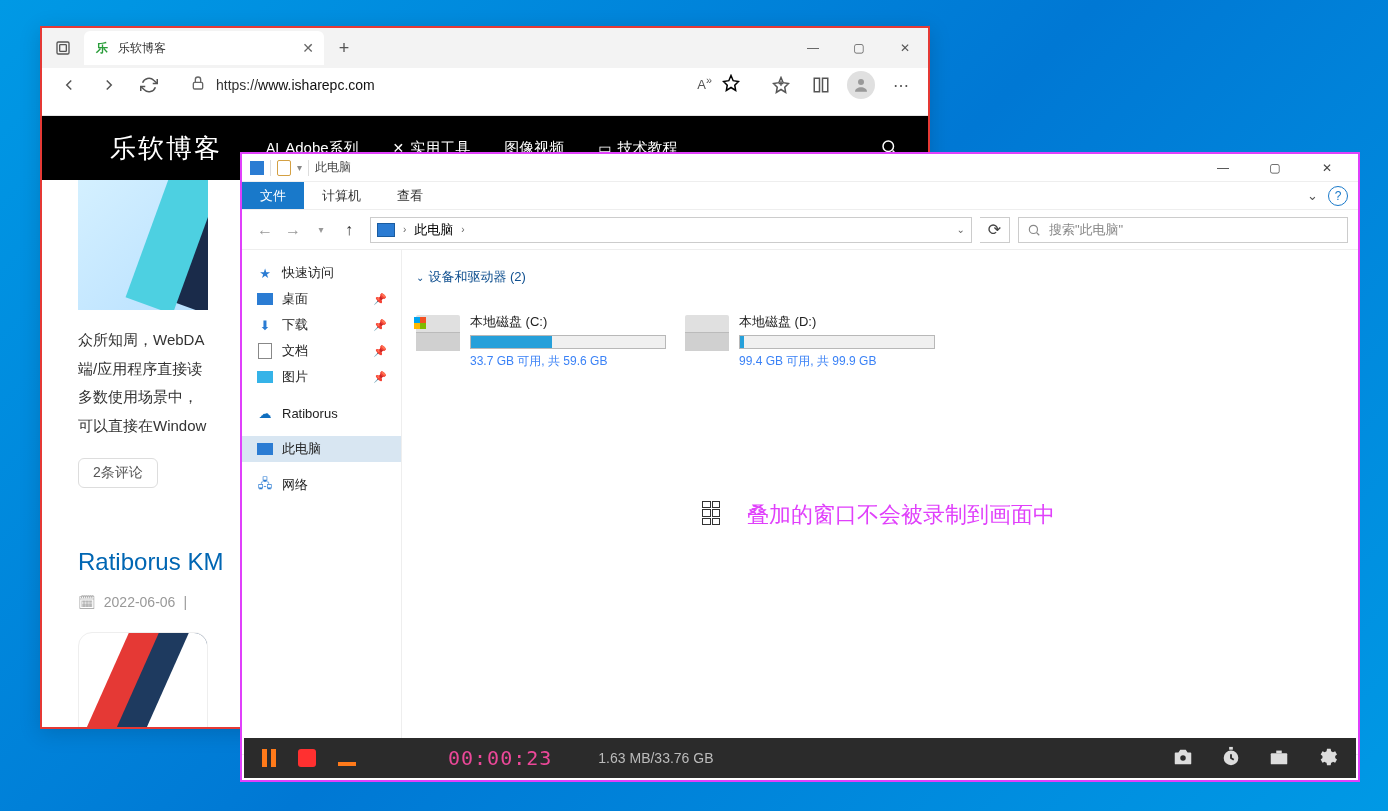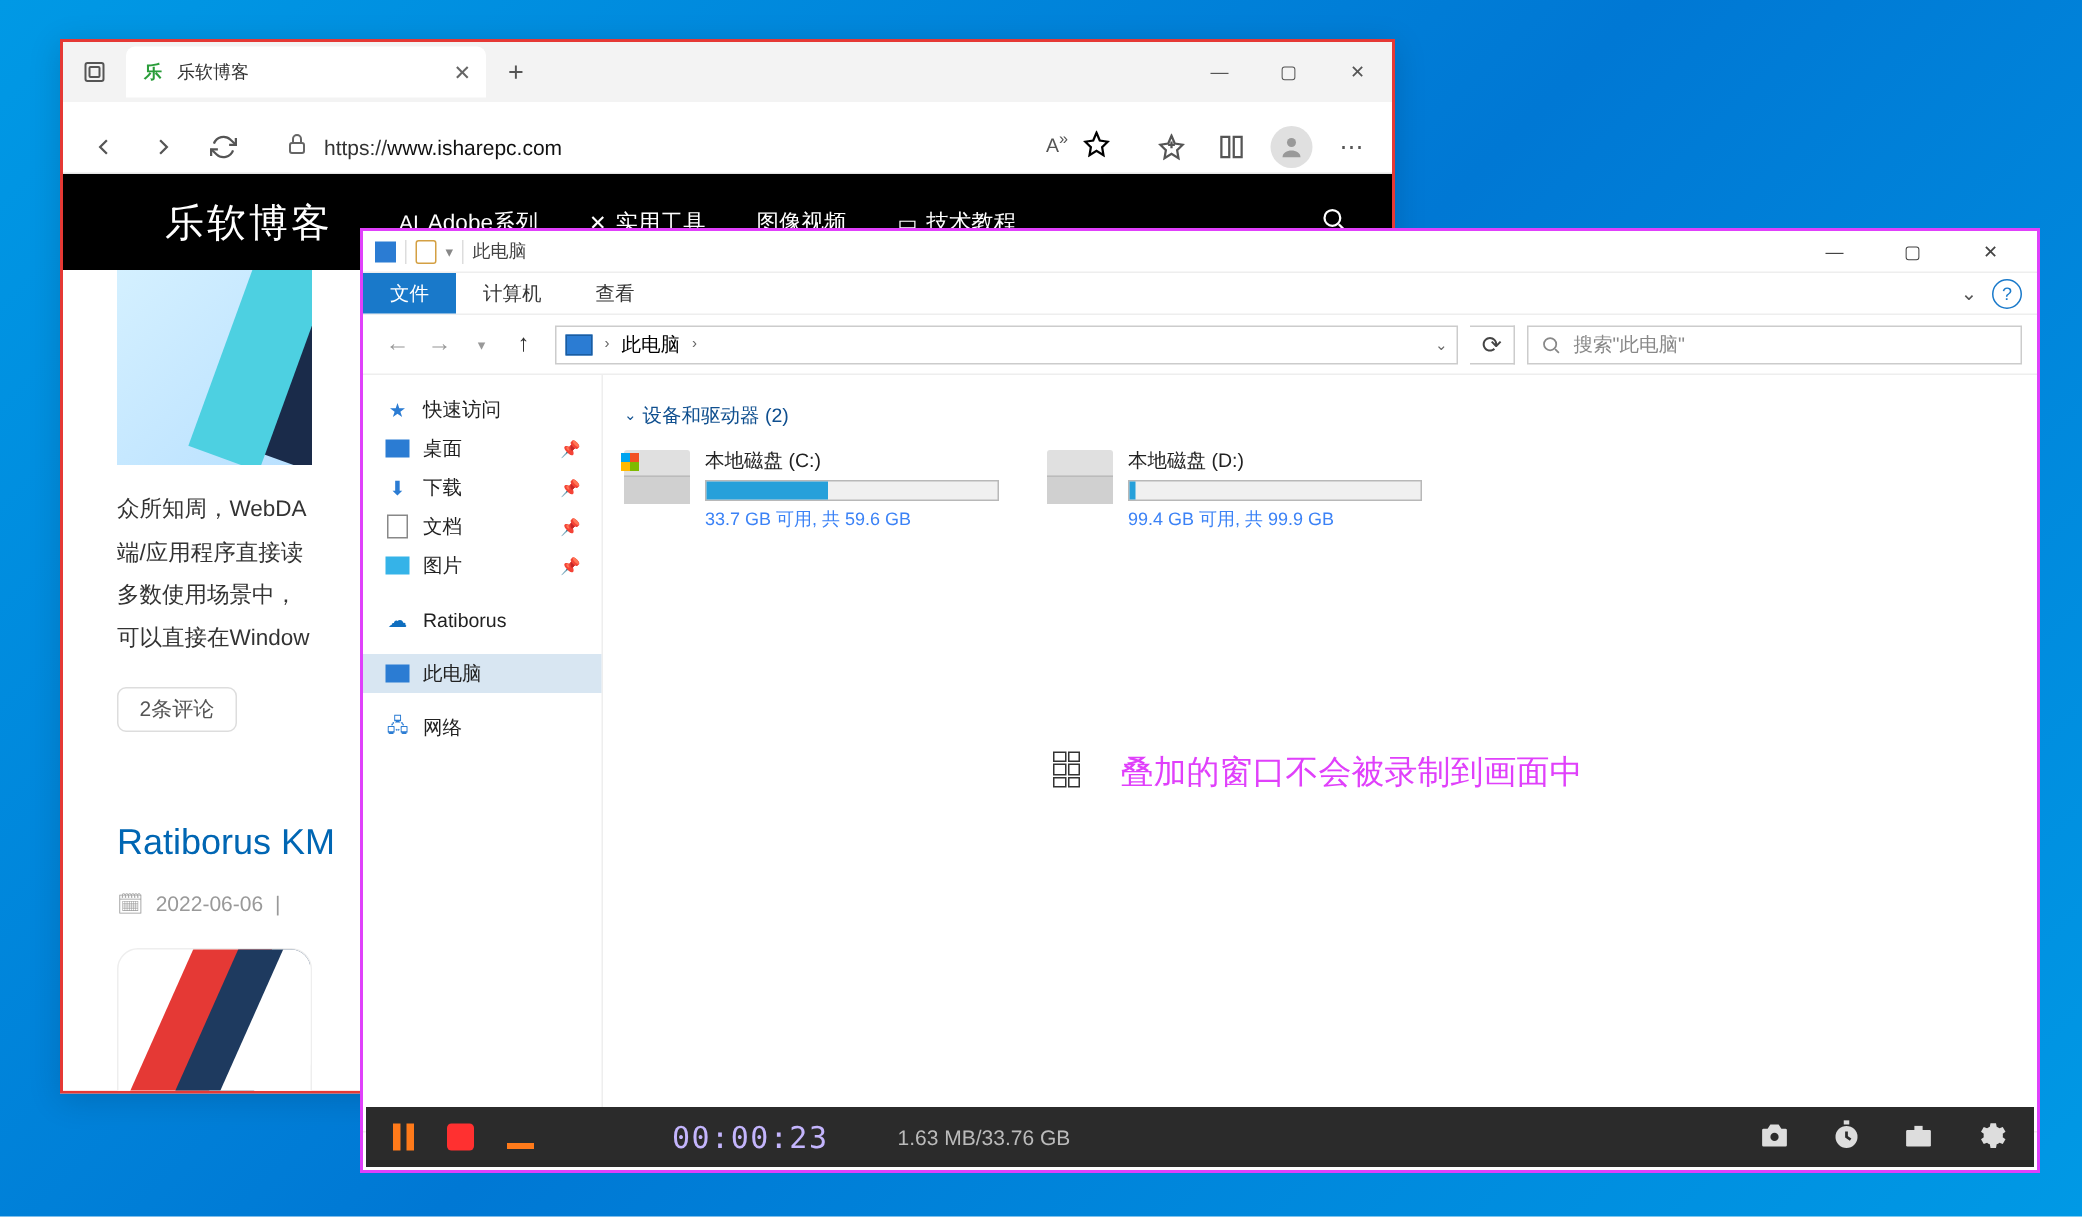--- a/index.html
+++ b/index.html
@@ -10,21 +10,21 @@
 .edge-tabs { height: 40px; background: #f3f3f3; display: flex; align-items: center; padding-left: 6px; }
 .ws-icon { width: 30px; height: 30px; display: flex; align-items: center; justify-content: center; color: #555; border-radius: 4px; }
 .ws-icon svg { width: 16px; height: 16px; }
 .edge-tab { width: 240px; height: 34px; background: #fff; border-radius: 6px 6px 0 0; margin-left: 6px; display: flex; align-items: center; padding: 0 10px; gap: 8px; font-size: 12px; color: #333; }
 .favicon { width: 16px; height: 16px; display: flex; align-items: center; justify-content: center; color: #2a9d3a; font-size: 12px; font-weight: bold; }
 .tab-close { margin-left: auto; color: #666; font-size: 14px; }
 .tab-plus { width: 28px; height: 28px; margin-left: 6px; display: flex; align-items: center; justify-content: center; color: #555; font-size: 18px; }
 .edge-wincontrols { margin-left: auto; display: flex; }
 .ewc { width: 46px; height: 34px; display: flex; align-items: center; justify-content: center; color: #555; font-size: 12px; }
 
-.edge-toolbar { height: 48px; background: #fff; border-bottom: 1px solid #e5e5e5; display: flex; align-items: flex-end; padding: 0 10px; gap: 6px; }
+.edge-toolbar { height: 48px; background: #fff; border-bottom: 1px solid #e5e5e5; display: flex; align-items: flex-start; padding: 0 10px; gap: 6px; }
 .tbtn { width: 34px; height: 34px; display: flex; align-items: center; justify-content: center; color: #555; border-radius: 4px; }
 .tbtn svg { width: 18px; height: 18px; }
 .addrbar { flex: 1; height: 34px; display: flex; align-items: center; gap: 10px; padding: 0 12px; margin: 0 6px; border-radius: 17px; background: #fff; }
 .addrbar .lock { color: #666; }
 .addrbar .url { font-size: 14px; color: #333; }
 .addrbar .url .domain { color: #111; }
 .addrbar .right { margin-left: auto; display: flex; gap: 10px; }
 .avatar { width: 28px; height: 28px; border-radius: 50%; background: #e0e0e0; display: flex; align-items: center; justify-content: center; }
 .avatar svg { width: 18px; height: 18px; color: #999; }
 
@@ -87,21 +87,21 @@
 .sb-dl { color: #2b7cd3; }
 .sb-doc { width: 14px; height: 16px; border: 1px solid #888; background: #fff; }
 .sb-pic { width: 16px; height: 12px; background: #35b3e8; }
 .sb-cloud { color: #0f6ebf; }
 .sb-pc { width: 16px; height: 12px; background: #2b7cd3; }
 .sb-net { color: #2b7cd3; }
 
 .exp-main { flex: 1; padding: 18px 14px; position: relative; }
 .group-head { color: #0f4f8f; font-size: 13px; display: flex; align-items: center; gap: 4px; }
 .group-head .caret { font-size: 10px; }
-.drives { display: flex; gap: 32px; margin-top: 12px; }
+.drives { display: flex; gap: 19px; margin-top: 27px; }
 .drive { display: flex; gap: 10px; width: 250px; }
 .drive-icon { width: 44px; height: 36px; margin-top: 2px; background: #e0e0e0; border-radius: 2px; position: relative; }
 .drive-icon.c::after { content: ""; position: absolute; left: 0; bottom: 0; width: 44px; height: 18px; background: #d0d0d0; border-top: 1px solid #bbb; }
 .drive-icon.d::after { content: ""; position: absolute; left: 0; bottom: 0; width: 44px; height: 18px; background: #d0d0d0; border-top: 1px solid #bbb; }
 .drive-icon.c::before { content: ""; position: absolute; left: -2px; top: 2px; width: 12px; height: 12px; background: conic-gradient(#f25022 0 25%, #7fba00 0 50%, #ffb900 0 75%, #00a4ef 0); }
 .drive-info { flex: 1; }
 .drive-label { font-size: 13px; color: #222; }
 .drive-bar { height: 14px; border: 1px solid #b8b8b8; margin-top: 4px; position: relative; background: #f0f0f0; }
 .drive-bar .fill { position: absolute; left: 0; top: 0; bottom: 0; background: #26a0da; }
 .drive-stats { font-size: 12px; color: #3b82f6; margin-top: 4px; }
@@ -116,21 +116,21 @@
 .view-btn.detail div { flex: 1; border-bottom: 1px solid #666; }
 .view-btn.icons { flex-wrap: wrap; }
 .view-btn.icons div { width: 50%; height: 50%; border: 1px solid #666; box-sizing: border-box; }
 
 
 .recorder { height: 40px; background: #2b2b2b; display: flex; align-items: center; padding: 0 18px; gap: 22px; color: #e0e0e0; font-size: 14px; position: absolute; left: 2px; right: 2px; bottom: 2px; }
 .rec-pause { display: flex; gap: 4px; }
 .rec-pause div { width: 5px; height: 18px; background: #ff7a1a; }
 .rec-stop { width: 18px; height: 18px; background: #ff3030; border-radius: 3px; }
 .rec-min { width: 18px; height: 4px; background: #ff7a1a; margin-top: 12px; }
-.rec-time { margin-left: 70px; font-size: 20px; font-family: monospace; letter-spacing: 1px; color: #c4b5fd; }
+.rec-time { margin-left: 70px; font-size: 20px; font-family: monospace; letter-spacing: 1px; color: #ec4899; }
 .rec-size { font-size: 14px; color: #bbb; margin-left: 24px; }
 .rec-icons { margin-left: auto; display: flex; gap: 26px; align-items: center; }
 .rec-icons svg { width: 22px; height: 22px; fill: #ddd; }
 </style>
 </head>
 <body>
 
 <div class="edge-window">
   <div class="edge-tabs">
     <div class="ws-icon">

